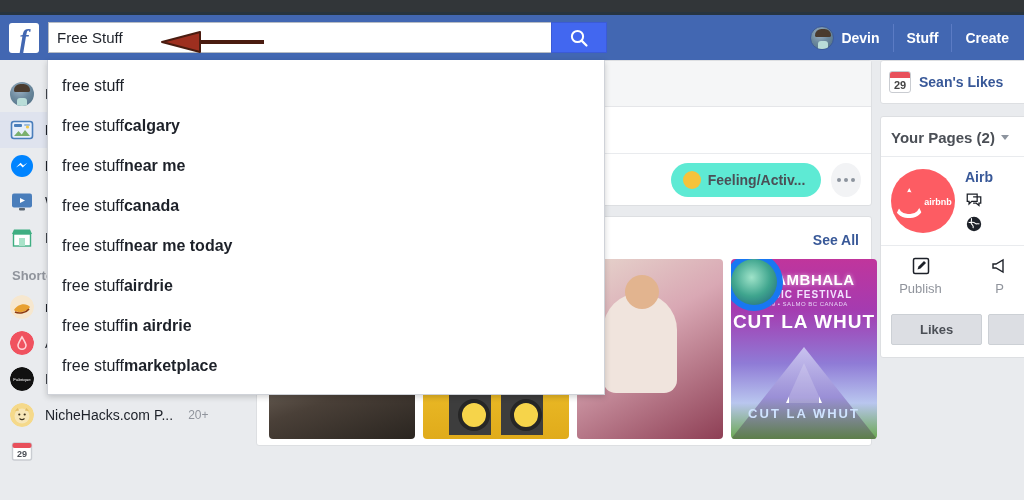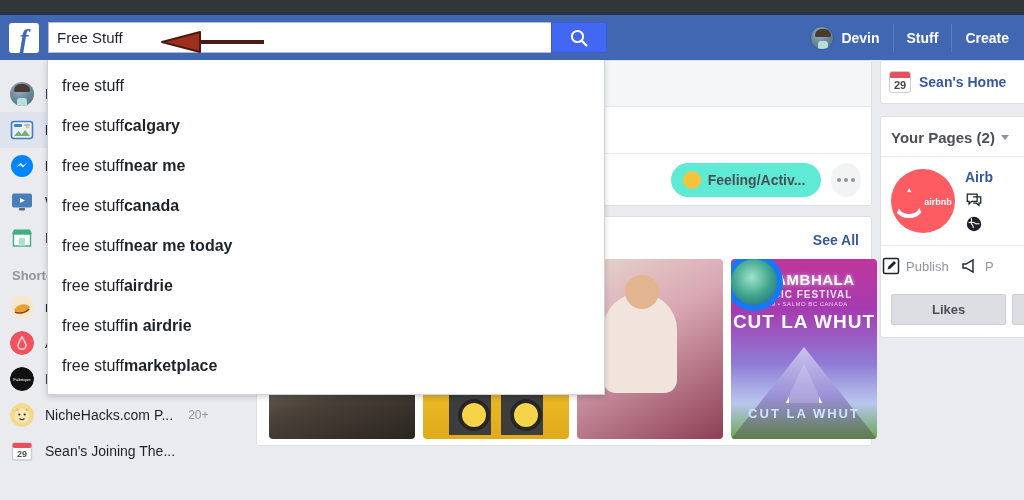--- a/index.html
+++ b/index.html
@@ -269,27 +269,27 @@
   .airbnb-logo .mark {
     width:30px;height:30px;border:4px solid #fff;border-radius:50% 50% 46% 46%;
     clip-path: polygon(50% 0, 100% 100%, 0 100%); margin-top:4px;
   }
   .airbnb-logo .wm2 { color:#fff; font-size:9px; font-weight:bold; margin-top:1px; }
   .page-meta { display:flex; flex-direction:column; gap:6px; min-width:0; }
   .page-name { color:#385898; font-size:14px; font-weight:bold; white-space:nowrap; }
   .mini-ic { width:18px;height:18px; display:block; }
   .rc-actions { display:flex; border-top:1px solid #e9ebee; }
   .rc-action {
-    flex:1; display:flex; flex-direction:row; align-items:center; gap:5px;
+    flex:1; display:flex; flex-direction:column; align-items:center; gap:5px;
     padding: 10px 0; font-size:13px; color:#90949c; cursor:pointer; white-space:nowrap;
   }
   .rc-tabs { padding: 8px 10px 12px 10px; display:flex; gap:6px; }
   .rc-tab {
     background:#dcdee3; border:1px solid #ccd0d5; border-radius:2px;
-    padding: 7px 40px; font-size:13px; font-weight:bold; color:#4b4f56;
+    padding: 7px 28px; font-size:13px; font-weight:bold; color:#4b4f56;
     cursor:pointer; white-space:nowrap;
   }
 
   
   .typeahead {
     position: absolute; top: 60px; left: 47px; width: 558px;
     background: #fff;
     border: 1px solid #cfd2d8;
     border-top: none;
     box-shadow: 0 2px 6px rgba(0,0,0,0.18);
@@ -437,21 +437,20 @@
         <span class="sb-label reg">NicheHacks.com P...</span>
         <span class="sb-badge">20+</span>
       </div>
 
       <div class="sb-item">
         <svg class="ic" viewBox="0 0 24 24">
           <rect x="2.5" y="4" width="19" height="17" rx="2" fill="#ffffff" stroke="#c9ccd1" stroke-width="1.4"></rect>
           <rect x="2.5" y="4" width="19" height="5" rx="2" fill="#e8505b"></rect>
           <text x="12" y="18" font-size="9" fill="#4b4f56" text-anchor="middle" font-family="Liberation Sans" font-weight="bold">29</text>
         </svg>
-        <span class="sb-label reg">Sean's Joining The...</span>
       </div>
     </div>
 
     <div class="main-col">
 
       <div class="card composer">
         <div class="composer-top"></div>
         <div class="composer-actions">
           <div style="width:452px"></div>
           <div class="feeling-chip">
@@ -502,21 +501,21 @@
     </div>
 
     <div class="right-col">
 
       <div class="rc-card">
         <div class="event-row">
           <span class="cal-ic">
             <span class="top"></span>
             <span class="num">29</span>
           </span>
-          <span>Sean's Home</span>
+          <span>Sean's Likes</span>
         </div>
       </div>
 
       <div class="rc-card">
         <div class="rc-head">
           <span>Your Pages (2)</span>
           <span class="caret"></span>
         </div>
 
         <div class="page-row">

